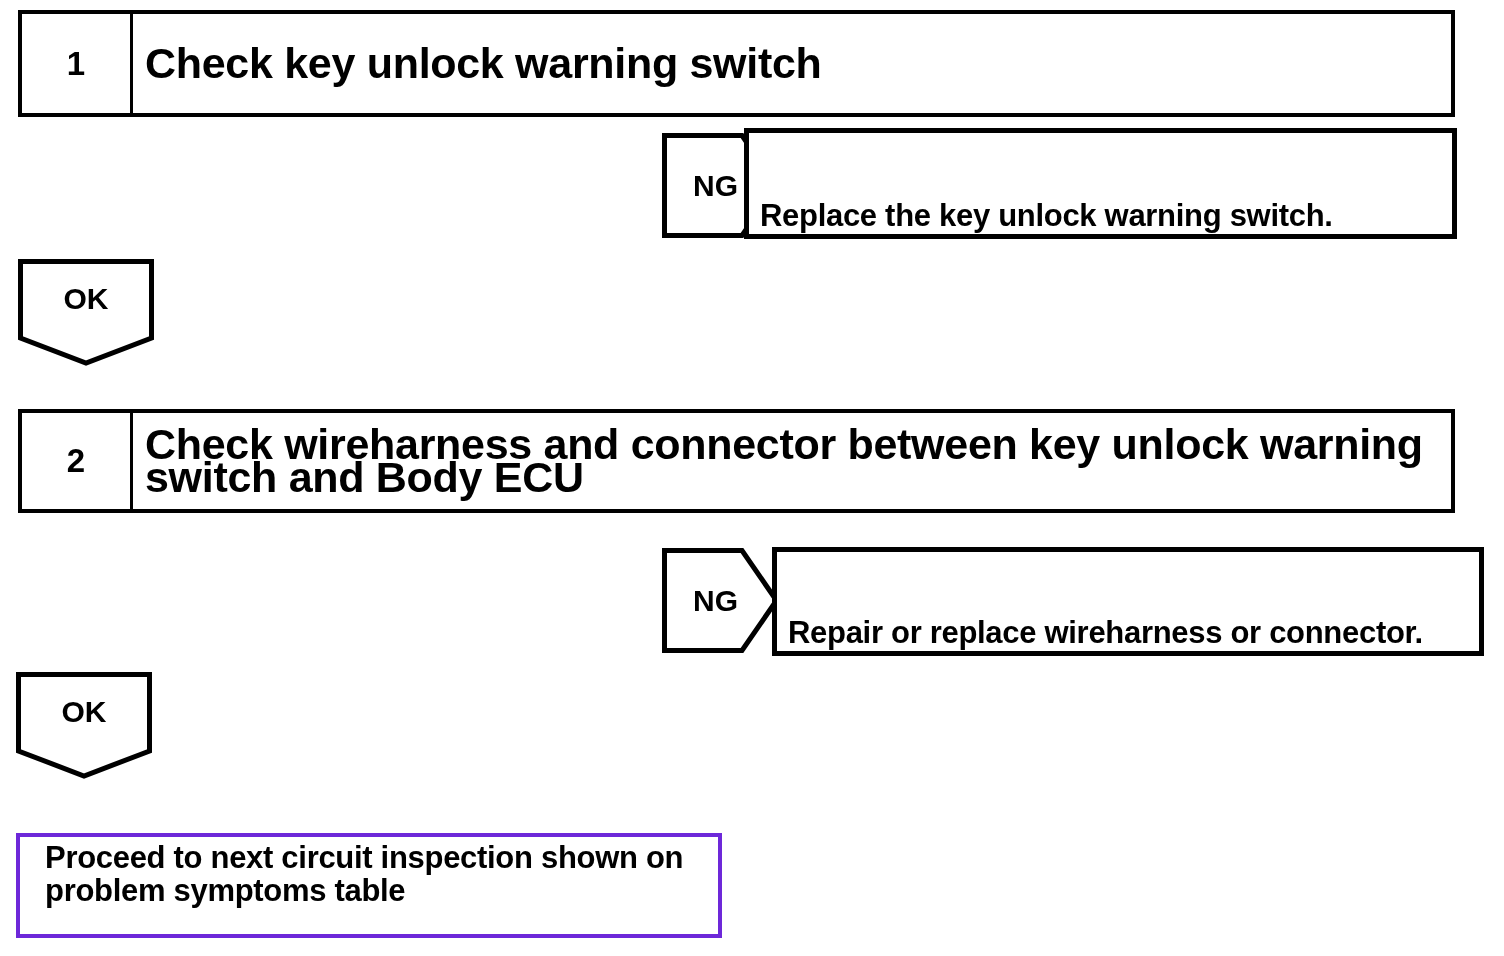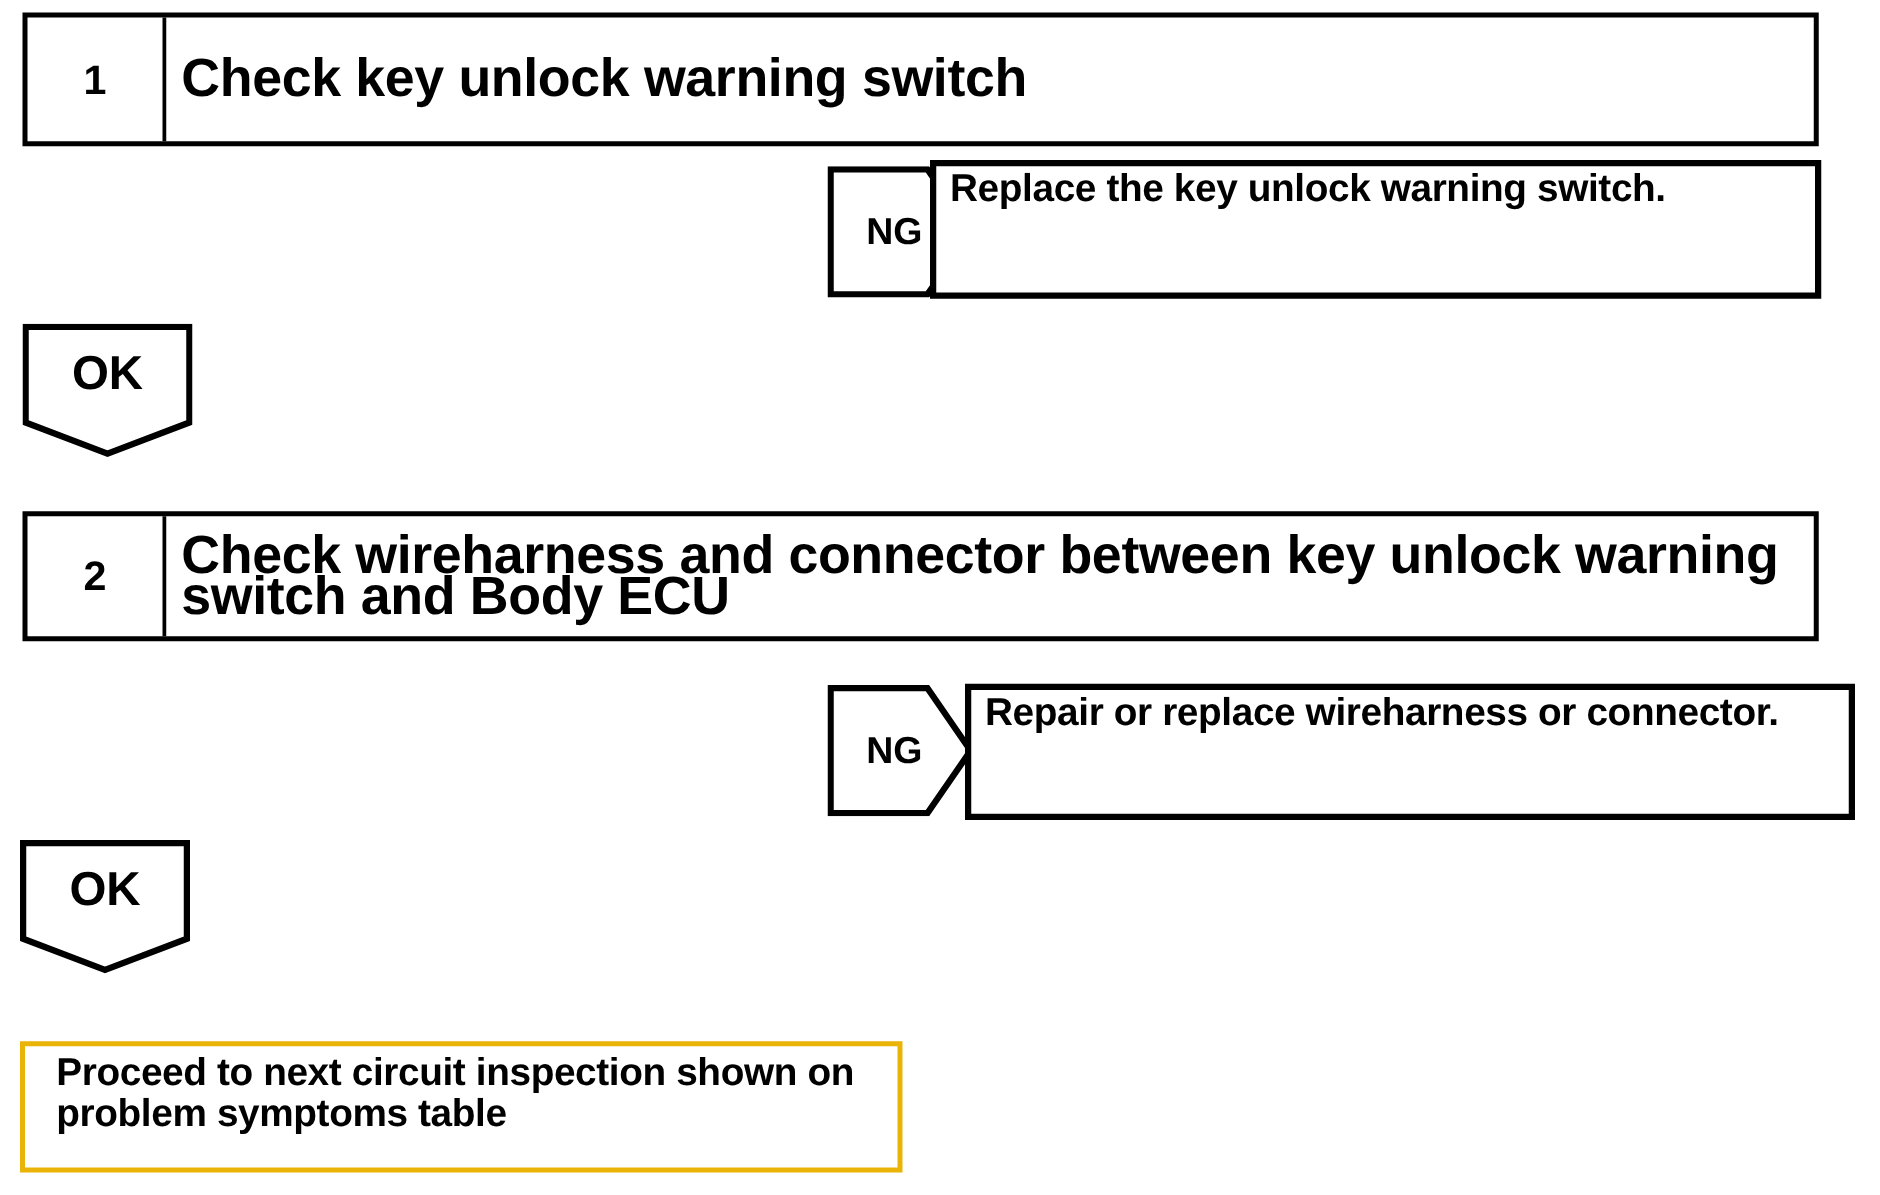--- a/index.html
+++ b/index.html
@@ -57,43 +57,43 @@
     align-items: center;
     justify-content: center;
     font-size: 30px;
   }
 
   
   .result-box {
     border: 5px solid #000;
     background: #fff;
     display: flex;
-    align-items: flex-start;
+    align-items: flex-end;
     box-sizing: border-box;
     font-size: 31px;
     padding-left: 11px;
     letter-spacing: -0.3px;
   }
 
   
   .ok-wrap { width: 136px; height: 107px; }
   .ok-wrap svg { display: block; }
   .ok-label {
     position: absolute;
     left: 0; top: 0;
     width: 136px; height: 80px;
     display: flex;
     align-items: center;
     justify-content: center;
-    font-size: 38px;
+    font-size: 30px;
   }
 
   
   .terminal-box {
-    border: 4px solid #eab308;
+    border: 4px solid #6d28d9;
     background: #fff;
     box-sizing: border-box;
     font-size: 31px;
     line-height: 33px;
     padding: 4px 2px 0 25px;
     letter-spacing: -0.3px;
   }
 
   
   .pos-step1    { left: 18px;  top: 10px;  width: 1437px; height: 107px; }

